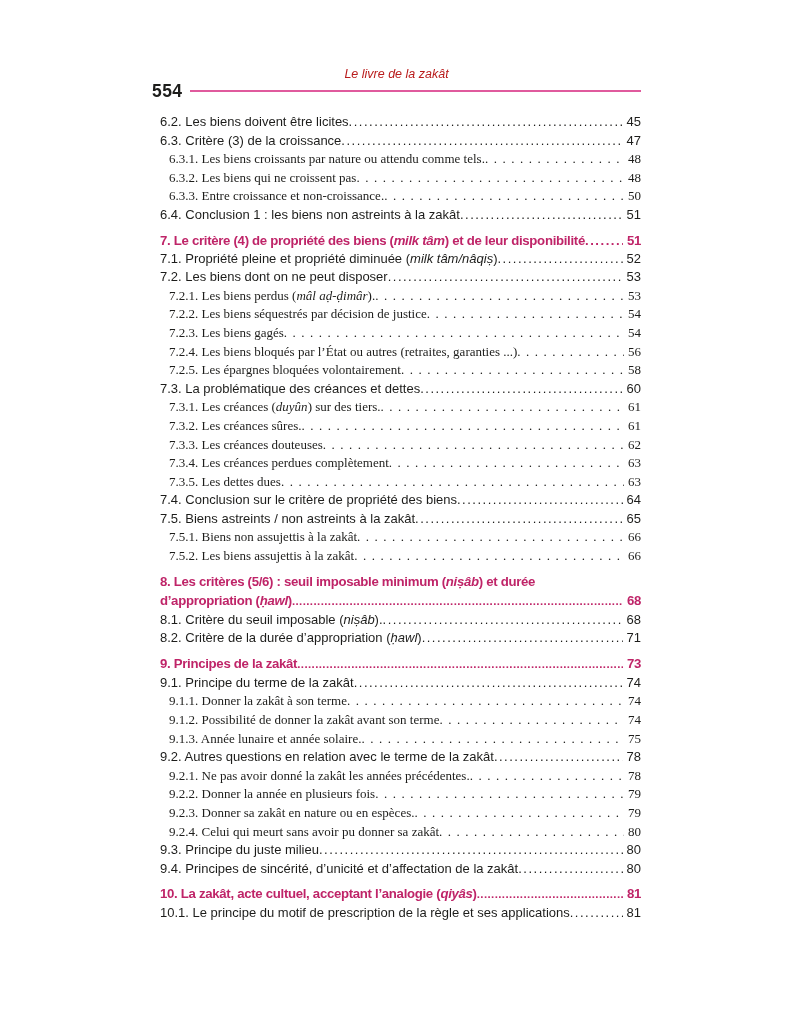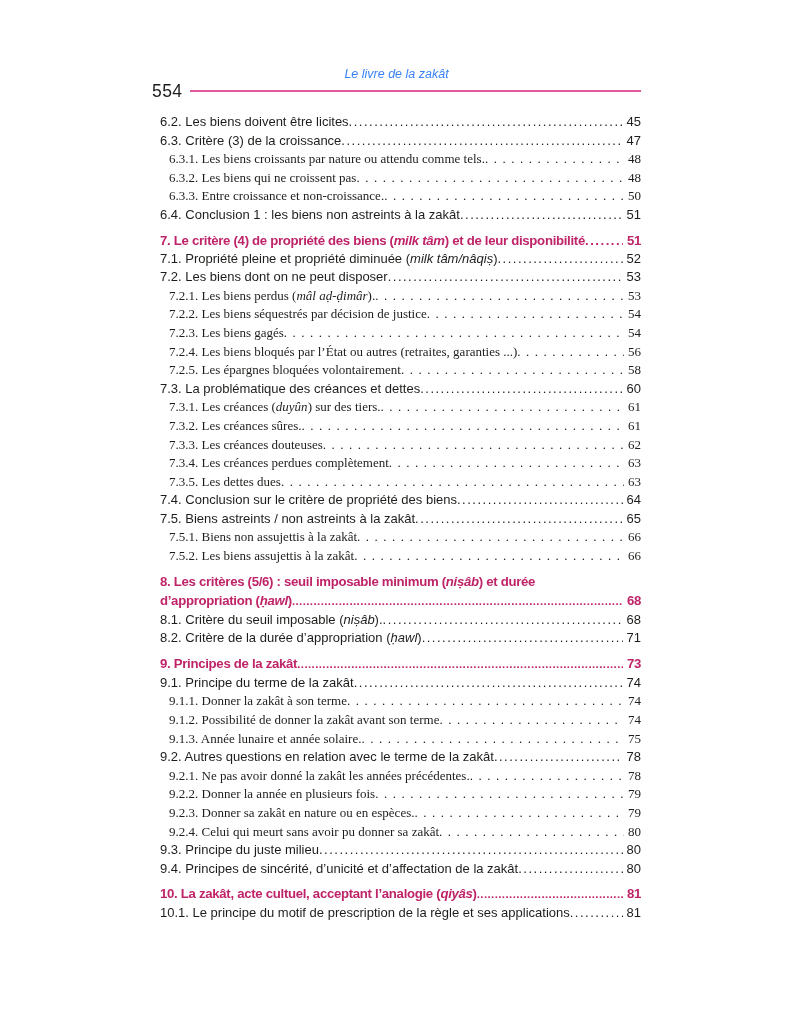--- a/index.html
+++ b/index.html
@@ -12,24 +12,24 @@
     width:791px;height:1024px;
     font-family:"Liberation Sans","DejaVu Sans",sans-serif;
     color:var(--text);
     -webkit-font-smoothing:antialiased;
   }
   .page{
     position:relative;width:791px;height:1024px;background:#fff;overflow:hidden;
   }
   header{padding:67px 150px 0 152px;}
   .running-title{
-    text-align:center;font-style:italic;font-size:12.5px;line-height:15px;color:#3b82f6;
+    text-align:center;font-style:italic;font-size:12.5px;line-height:15px;color:#b91c1c;
   }
   .rule-row{display:flex;align-items:center;margin-top:-1px;height:20px;}
-  .folio{font-weight:normal;font-size:17.5px;letter-spacing:.4px;line-height:20px;}
+  .folio{font-weight:bold;font-size:17.5px;letter-spacing:.4px;line-height:20px;}
   .rule{flex:1;height:2px;background:var(--rule);margin-left:8px;}
 
   .toc{padding:12px 150px 0 152px;}
   .row{
     display:flex;align-items:baseline;
     font-size:13px;line-height:18.6px;white-space:nowrap;
   }
   .row .txt{flex-shrink:0;}
   .lvl2{padding-left:8px;}
   .lvl3{padding-left:17px;font-family:Liberation Serif, serif;}

